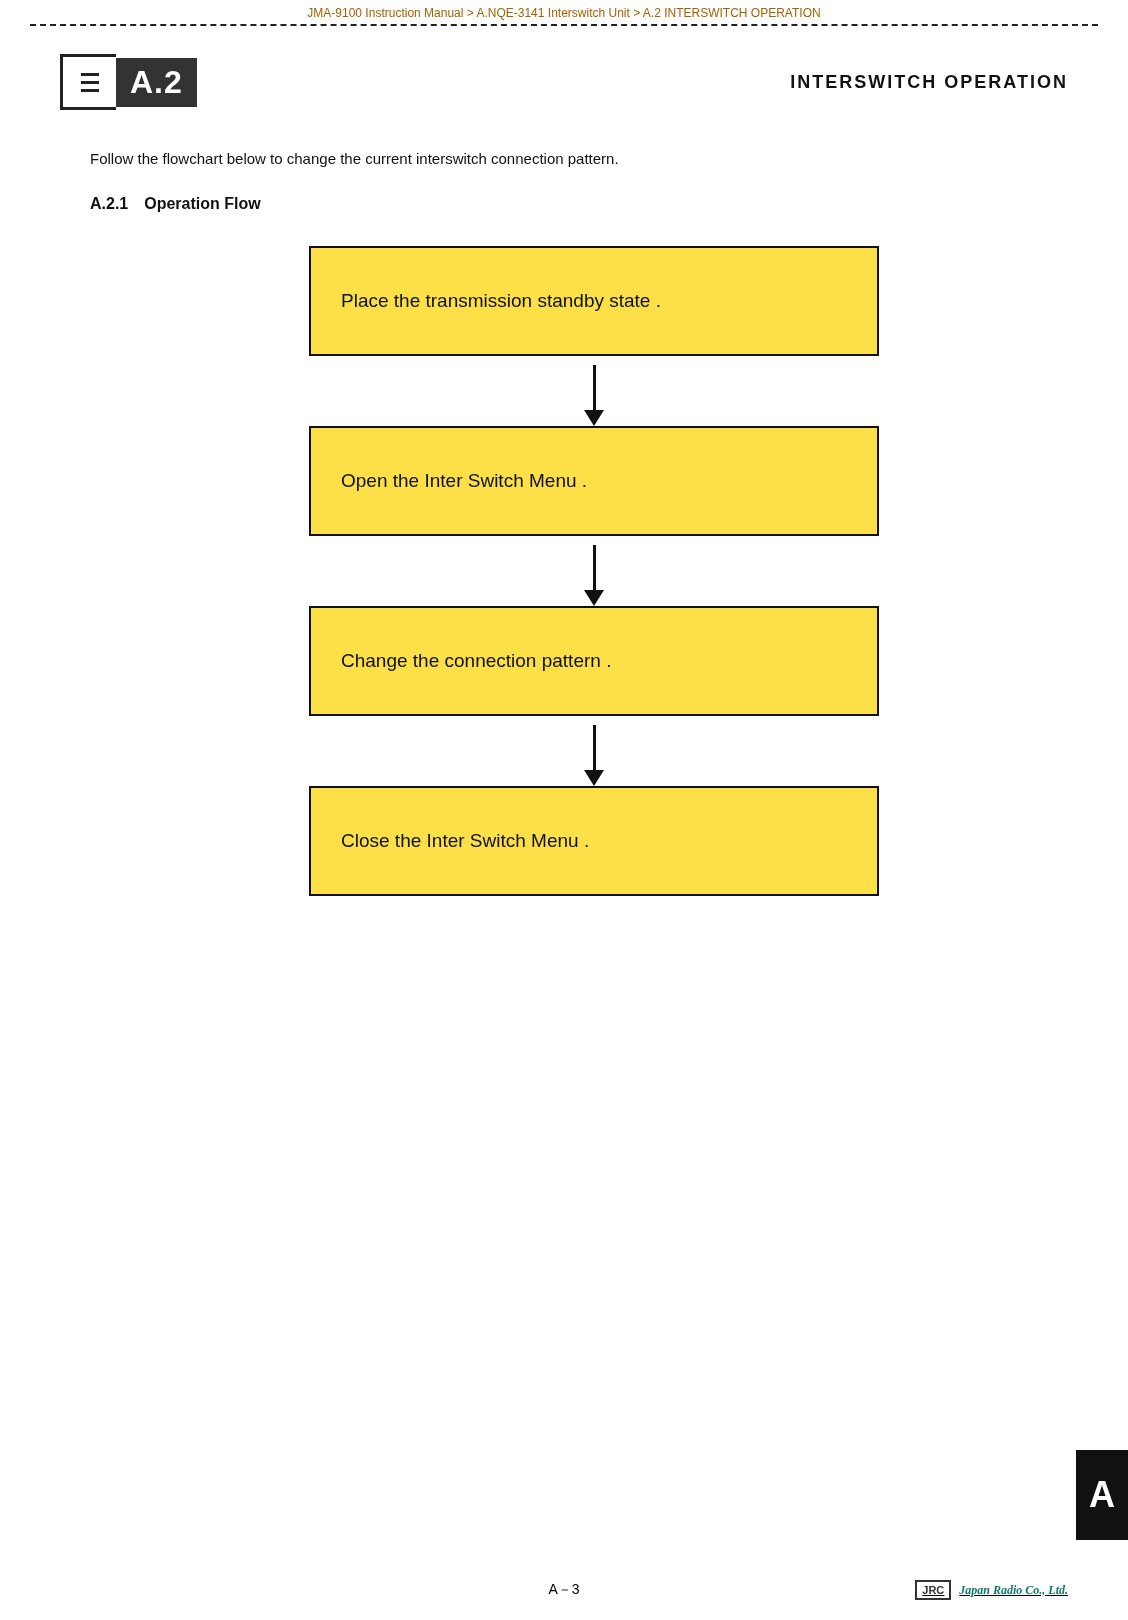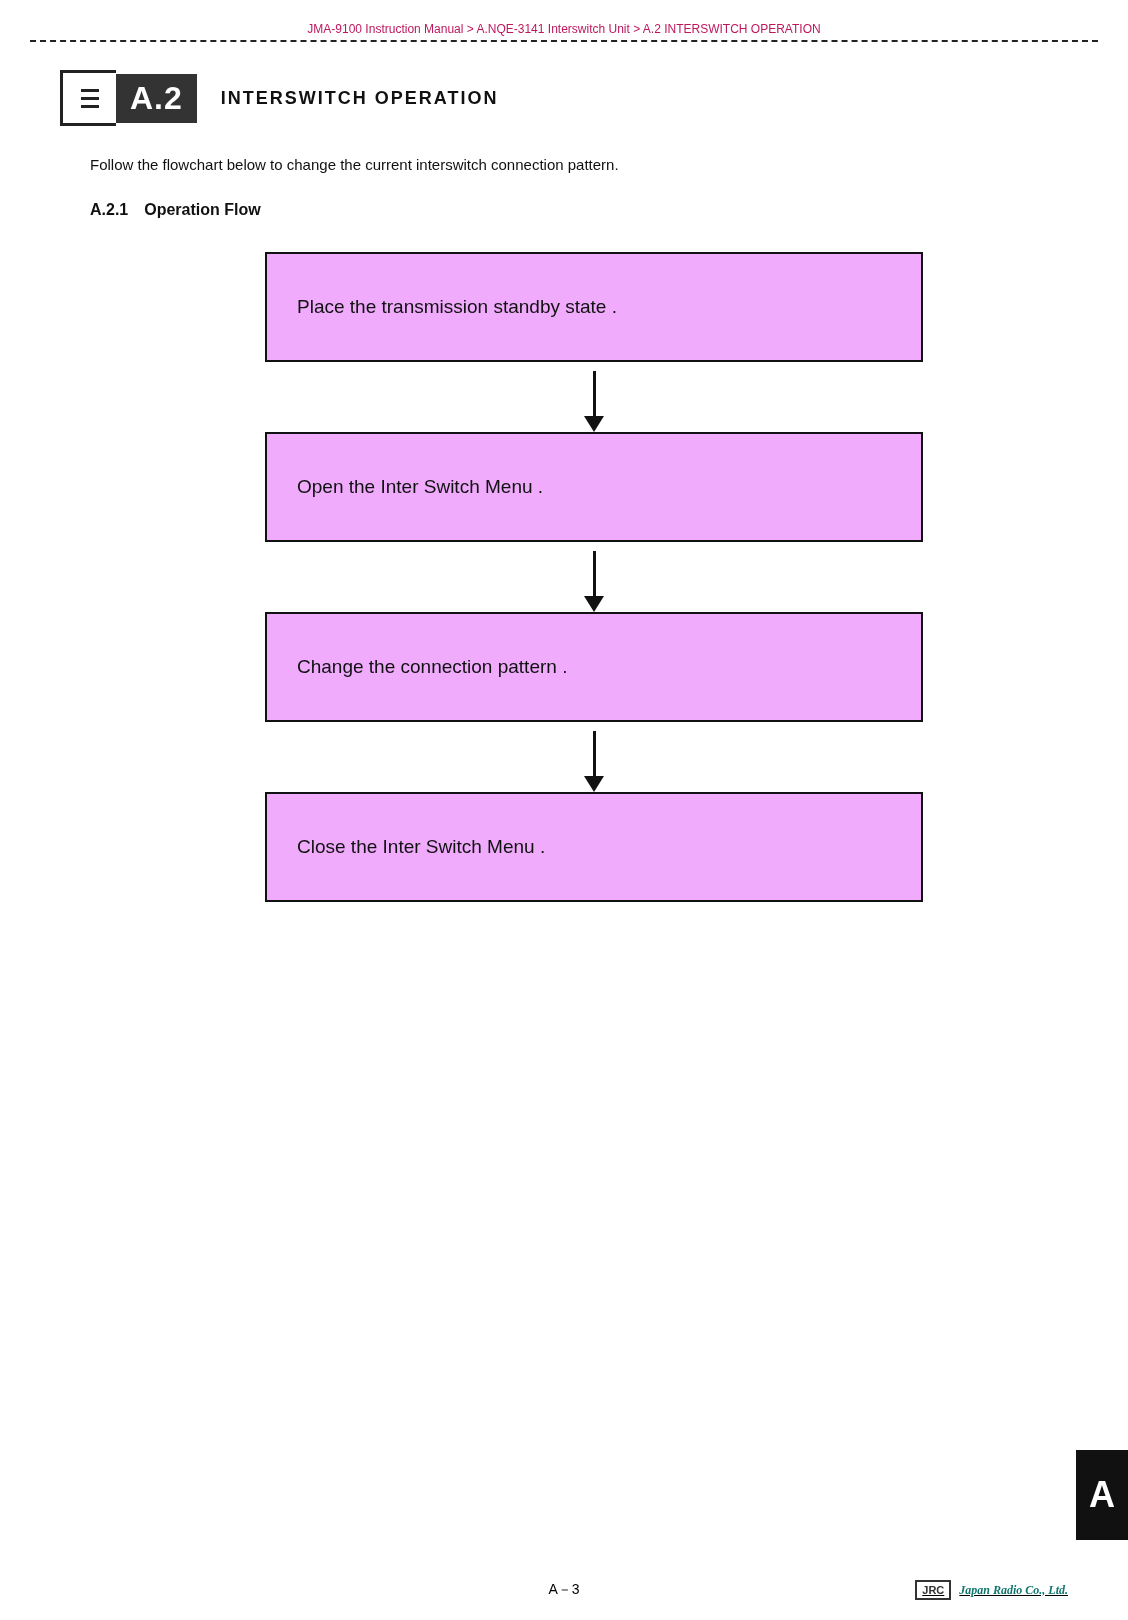--- a/index.html
+++ b/index.html
@@ -8,39 +8,40 @@
       width: 1128px;
       min-height: 1620px;
       background: #ffffff;
       font-family: Arial, sans-serif;
       position: relative;
     }
 
     
     .header-breadcrumb {
       font-size: 12px;
-      color: #be185d;
+      color: #a16207;
       text-align: center;
-      padding: 22px 0 4px 0;
+      padding: 6px 0 4px 0;
       border-bottom: none;
     }
 
     
     .dashed-line {
       border: none;
       border-top: 2.5px dashed #222;
       margin: 0 30px;
       margin-bottom: 0;
     }
 
     
     .section-header {
       display: flex;
       align-items: center;
-      padding: 28px 92px 10px 60px;
+      padding: 28px 60px 10px 60px;
+      justify-content: space-between;
     }
 
     .section-badge {
       display: flex;
       align-items: center;
       margin-right: 24px;
     }
 
     .badge-box {
       background: #ffffff;
@@ -85,21 +86,21 @@
 
     
     .body-content {
       padding: 20px 90px 20px 90px;
     }
 
     .intro-text {
       font-size: 15px;
       color: #111;
       margin-bottom: 28px;
-      margin-top: 0;
+      margin-top: 10px;
     }
 
     
     .subsection-heading {
       font-size: 16px;
       font-weight: bold;
       color: #111;
       margin-bottom: 33px;
     }
 
@@ -111,22 +112,22 @@
     .flowchart {
       display: flex;
       flex-direction: column;
       align-items: center;
       gap: 0;
       margin-left: 60px;
     }
 
     .flow-box {
       border: 2px solid #111;
-      background: #f0abfc;
-      width: 658px;
+      background: #fde047;
+      width: 570px;
       min-height: 110px;
       display: flex;
       align-items: center;
       padding: 20px 30px;
     }
 
     .flow-box-text {
       font-size: 19px;
       color: #111;
     }

